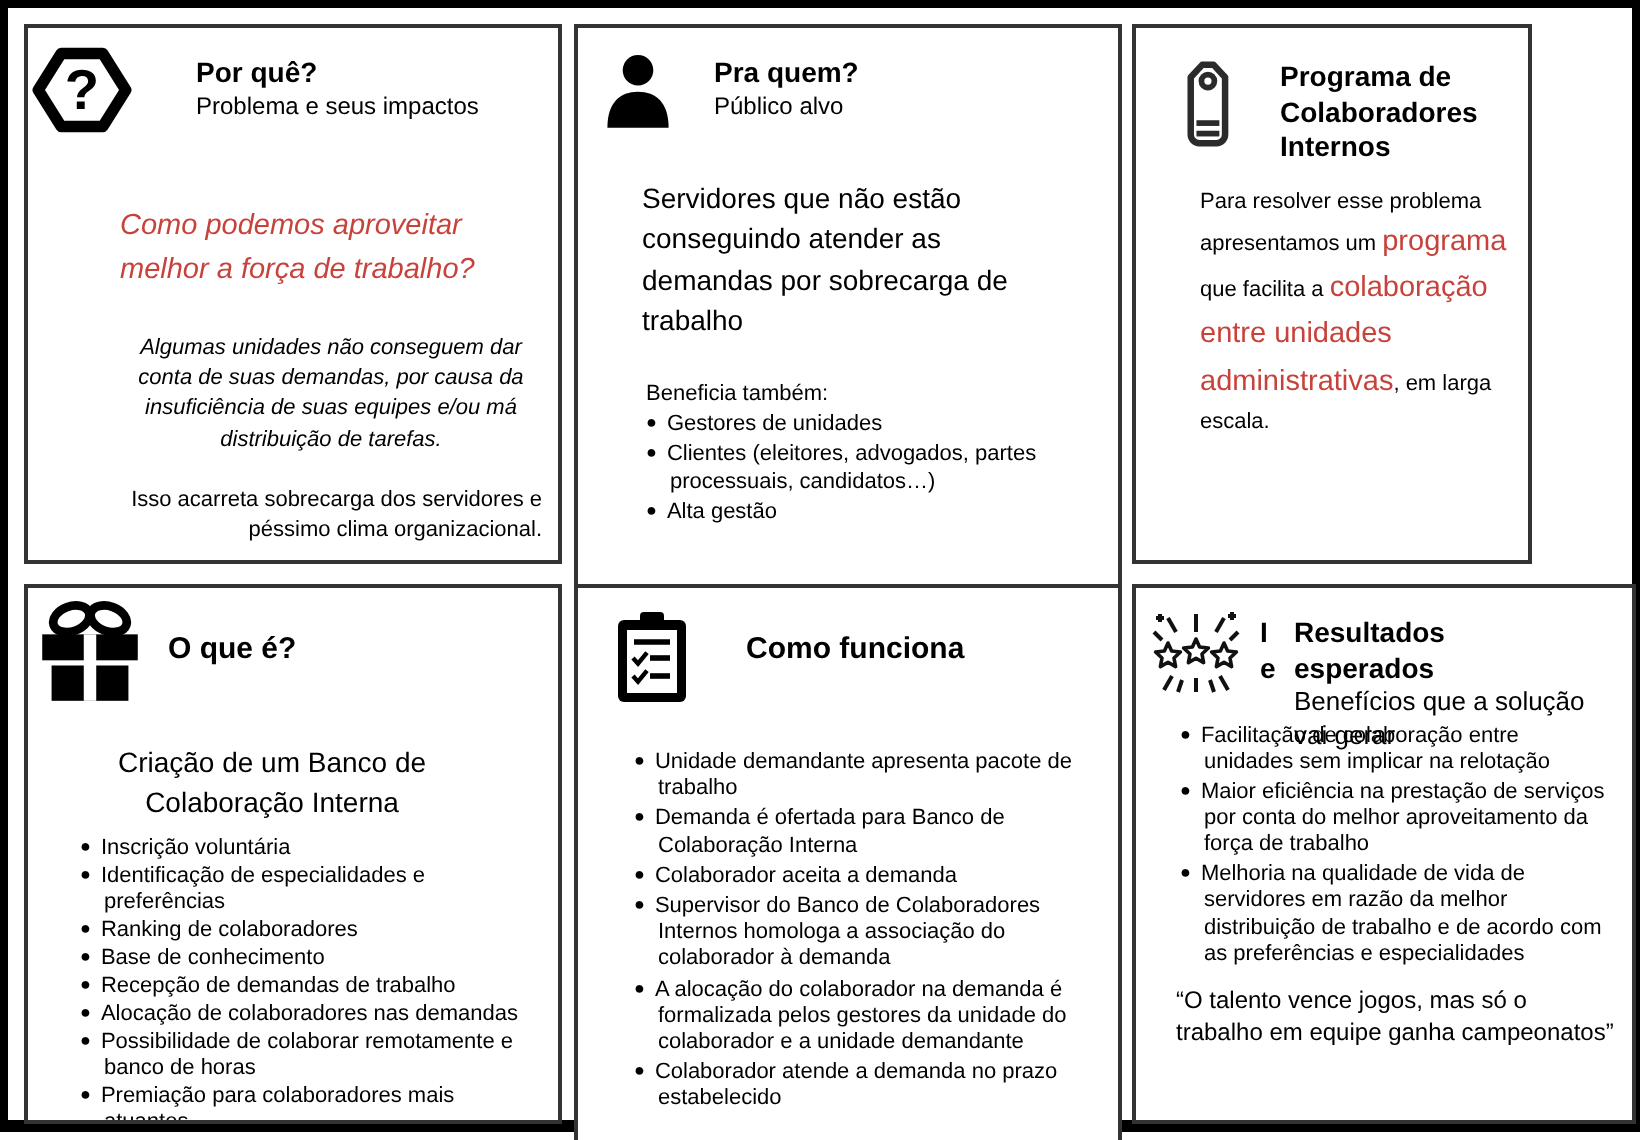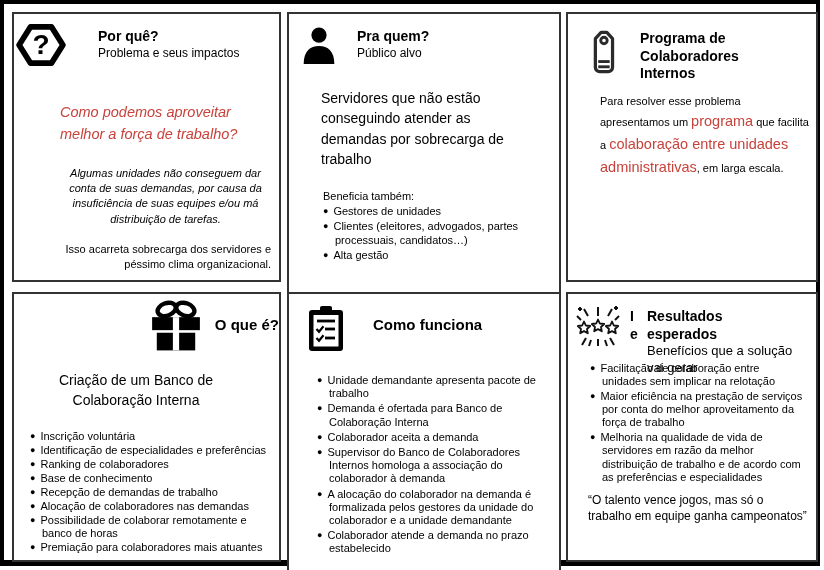--- a/index.html
+++ b/index.html
@@ -11,21 +11,21 @@
   .outer-frame{
     position:absolute;left:0;top:0;width:820px;height:566px;
     border:4px solid #000;border-bottom-width:6px;box-sizing:border-box;background:#fff;
   }
   .card{
     position:absolute;background:#fff;border:2px solid #333;
     box-sizing:border-box;overflow:hidden;
   }
   #card-why{left:8px;top:8px;width:269px;height:270px;}
   #card-who{left:283px;top:8px;width:274px;height:344px;}
-  #card-program{left:562px;top:8px;width:252px;height:270px;}
+  #card-program{left:562px;top:8px;width:200px;height:270px;}
   #card-what{left:8px;top:288px;width:269px;height:270px;}
   #card-how{left:283px;top:288px;width:274px;height:347px;}
   #card-results{left:562px;top:288px;width:252px;height:270px;}
 
   .hdr{display:flex;align-items:flex-start;}
   .hdr .ttl{font-weight:bold;font-size:14px;line-height:1.25;}
   .hdr .sub{font-size:12px;line-height:1.3;}
 
   
   #card-why .hdr{padding:6px 8px 0 2px;}
@@ -43,25 +43,25 @@
   ul.blist li{padding-left:12px;text-indent:-12px;margin:1px 0;}
   ul.blist li::before{content:"\25CF";font-size:9px;margin-right:5px;position:relative;top:-1px;}
 
   
   #card-program .hdr{padding:14px 0 0 14px;}
   #card-program .tblock{margin-left:16px;padding-top:2px;max-width:124px;}
   .prog-body{margin:10px 6px 0 32px;font-size:11px;line-height:1.6;max-width:212px;}
   .red-lg{color:#c8423c;font-size:14.5px;}
 
   
-  #card-what .hdr{padding:6px 0 0 4px;justify-content:flex-end;}
+  #card-what .hdr{padding:6px 0 0 4px;}
   #card-what .tblock{margin-left:12px;padding-top:16px;}
   #card-what .hdr .ttl{font-size:15px;}
   .what-lead{margin:15px 14px 0 32px;font-size:14px;line-height:1.4;max-width:180px;text-align:center;}
-  #card-what ul.blist{margin-top:20px;padding-left:16px;line-height:1.18;}
+  #card-what ul.blist{margin-top:7px;padding-left:26px;line-height:1.18;}
 
   
   #card-how .hdr{padding:10px 0 0 14px;}
   #card-how .tblock{margin-left:24px;padding-top:12px;}
   #card-how .hdr .ttl{font-size:15px;}
   #card-how ul.blist{margin-top:16px;padding-left:28px;line-height:1.2;}
   #card-how ul.blist li{margin:1px 0 2px 0;}
 
   
   #card-results .hdr{padding:10px 0 0 6px;}

